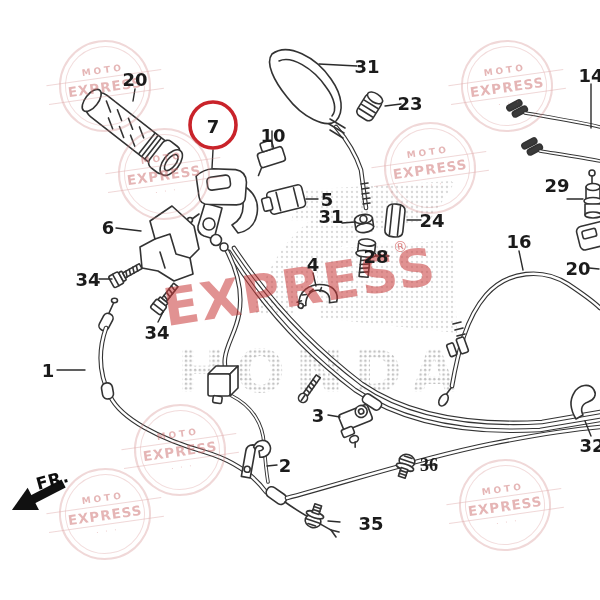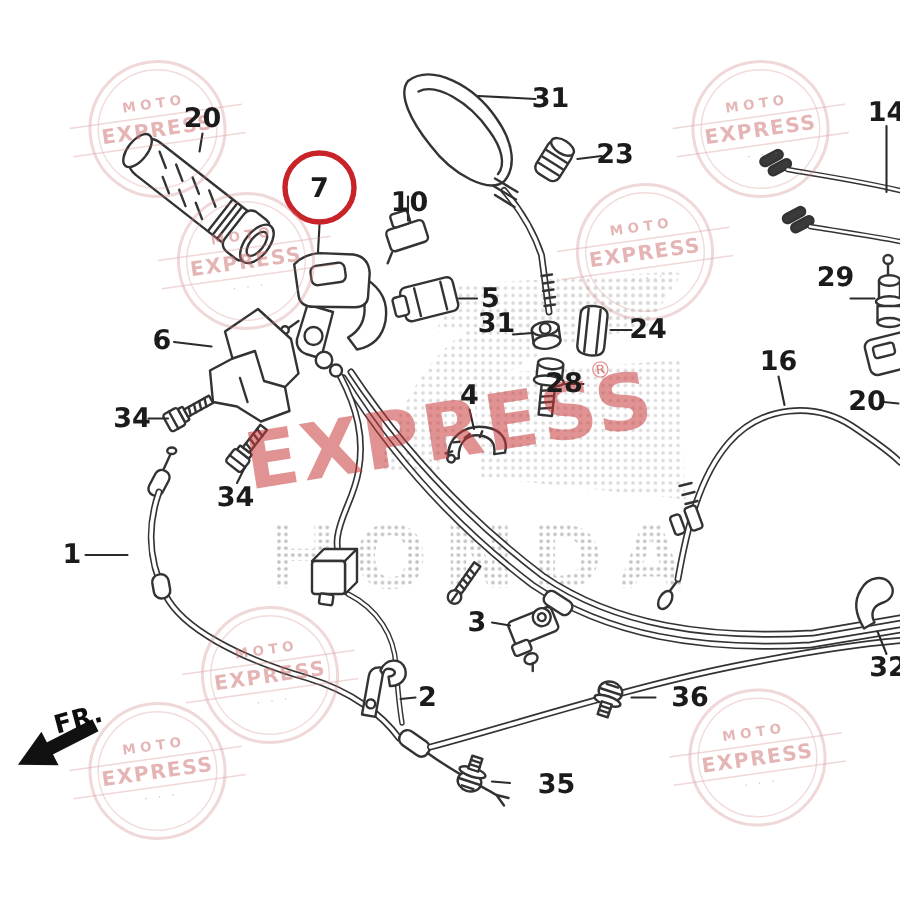--- a/index.html
+++ b/index.html
@@ -376,18 +376,18 @@
       <div class="plabel" style="left: 108px; top: 227px;">6</div>
       <div class="plabel" style="left: 88px; top: 279px;">34</div>
       <div class="plabel" style="left: 157px; top: 332px;">34</div>
       <div class="plabel" style="left: 313px; top: 264px;">4</div>
       <div class="plabel" style="left: 519px; top: 241px;">16</div>
       <div class="plabel" style="left: 578px; top: 268px;">20</div>
       <div class="plabel" style="left: 48px; top: 370px;">1</div>
       <div class="plabel" style="left: 318px; top: 415px;">3</div>
       <div class="plabel" style="left: 592px; top: 445px;">32</div>
       <div class="plabel" style="left: 285px; top: 465px;">2</div>
-      <div class="plabel" style="left: 460px; top: 465px;">36</div>
+      <div class="plabel" style="left: 429px; top: 465px; font-family: Liberation Serif, serif;">36</div>
       <div class="plabel" style="left: 371px; top: 523px;">35</div>
     </div>
 <div class="fr-text">FR.</div>
 
 </div>
 
 </body></html>

